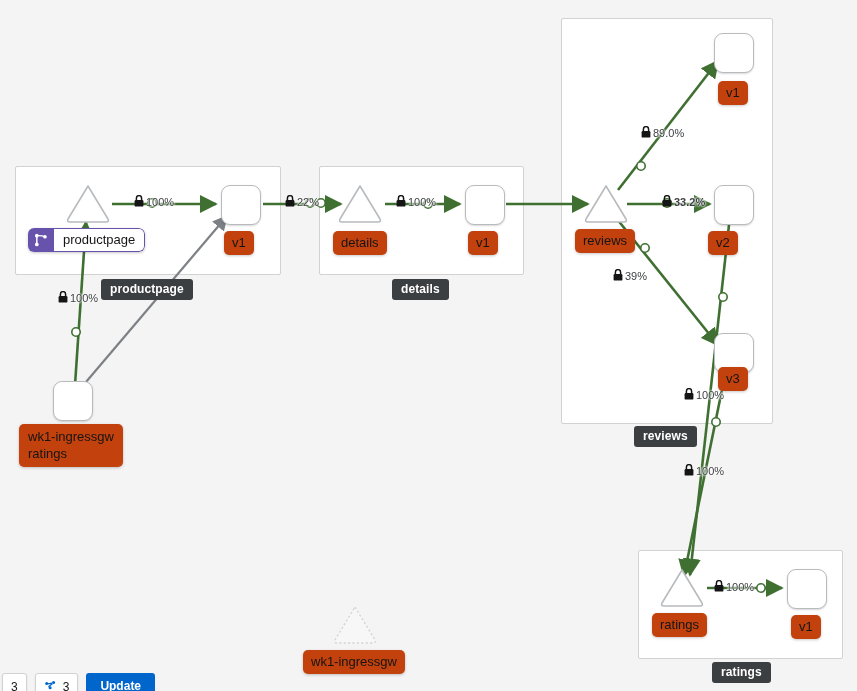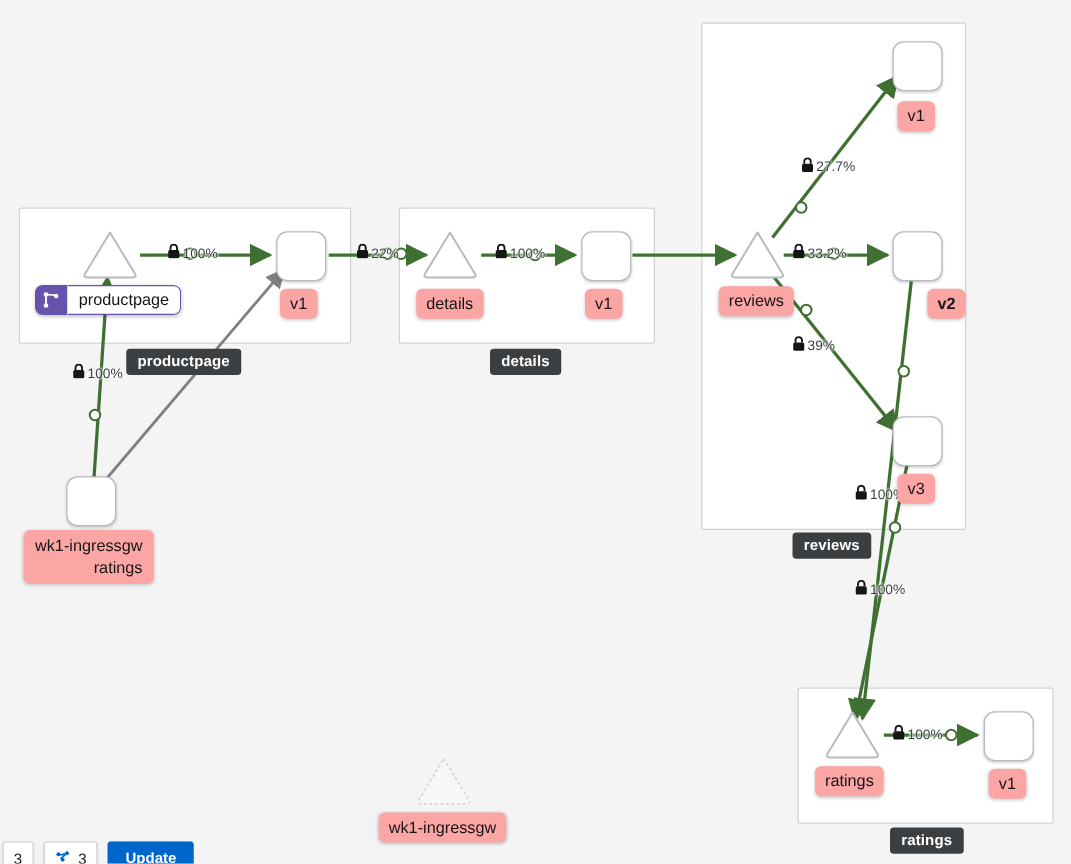--- a/index.html
+++ b/index.html
@@ -43,28 +43,28 @@
     position:absolute;
     width:38px;height:38px;
     border:1.4px solid #b8bbbe;
     border-radius:9px;
     background:#ffffff;
     box-shadow:0 1px 2px rgba(0,0,0,.16);
     z-index:5;
   }
   .node-label{
     position:absolute;
-    background:#fca5a5;
+    background:#c2410c;
     border-radius:5px;
     box-shadow:0 1px 3px rgba(0,0,0,.22);
     font-size:13px;
     color:#151515;
     padding:3px 8px 4px 8px;
     white-space:nowrap;
-    text-align:right;
+    text-align:left;
     z-index:10;
     line-height:1.32;
   }
   .node-label.two-line{padding:4px 9px 5px 9px;}
 
   
   .badged{
     position:absolute;
     display:flex;align-items:stretch;
     z-index:12;
@@ -218,24 +218,24 @@
     <svg width="46" height="41" viewBox="0 0 46 41">
       <path d="M23 3 L43 36 Q44.5 39 41 39 L5 39 Q1.5 39 3 36 Z" fill="#ffffff" stroke="#b8bbbe" stroke-width="1.6" stroke-linejoin="round"></path>
     </svg>
   </div>
   <div class="node-label" style="left:575px;top:229px;">reviews</div>
 
   <div class="wl" style="left:714px;top:33px;"></div>
   <div class="node-label" style="left:718px;top:81px;">v1</div>
 
   <div class="wl" style="left:714px;top:185px;"></div>
-  <div class="node-label" style="left:742px;top:231px;font-weight:bold;">v2</div>
+  <div class="node-label" style="left:708px;top:231px;">v2</div>
 
   <div class="wl" style="left:714px;top:333px;"></div>
-  <div class="node-label" style="left:718px;top:379px;">v3</div>
+  <div class="node-label" style="left:718px;top:367px;">v3</div>
 
   <div class="tri" style="left:659px;top:567px;">
     <svg width="46" height="41" viewBox="0 0 46 41">
       <path d="M23 3 L43 36 Q44.5 39 41 39 L5 39 Q1.5 39 3 36 Z" fill="#ffffff" stroke="#b8bbbe" stroke-width="1.6" stroke-linejoin="round"></path>
     </svg>
   </div>
   <div class="node-label" style="left:652px;top:613px;">ratings</div>
 
   <div class="wl" style="left:787px;top:569px;"></div>
   <div class="node-label" style="left:791px;top:615px;">v1</div>
@@ -293,34 +293,34 @@
     <span>100%</span>
   </div>
 
   <div class="edge-label" style="left:641px;top:126px;">
     <span class="lock">
       <svg width="10" height="12" viewBox="0 0 10 12">
           <rect x="0.6" y="5" width="8.8" height="6.6" rx="1.2" fill="#151515"></rect>
           <path d="M2.4 5 V3.2 A2.6 2.6 0 0 1 7.6 3.2 V5" stroke="#151515" stroke-width="1.5" fill="none"></path>
         </svg>
     </span>
-    <span>27.7%</span>
-  </div>
-
-  <div class="edge-label" style="left:634px;top:195px;">
+    <span>89.0%</span>
+  </div>
+
+  <div class="edge-label" style="left:662px;top:195px;font-weight:bold;">
     <span class="lock">
       <svg width="10" height="12" viewBox="0 0 10 12">
           <rect x="0.6" y="5" width="8.8" height="6.6" rx="1.2" fill="#151515"></rect>
           <path d="M2.4 5 V3.2 A2.6 2.6 0 0 1 7.6 3.2 V5" stroke="#151515" stroke-width="1.5" fill="none"></path>
         </svg>
     </span>
     <span>33.2%</span>
   </div>
 
-  <div class="edge-label" style="left:634px;top:269px;justify-content:center;">
+  <div class="edge-label" style="left:613px;top:269px;justify-content:center;">
     <span class="lock">
       <svg width="10" height="12" viewBox="0 0 10 12">
           <rect x="0.6" y="5" width="8.8" height="6.6" rx="1.2" fill="#151515"></rect>
           <path d="M2.4 5 V3.2 A2.6 2.6 0 0 1 7.6 3.2 V5" stroke="#151515" stroke-width="1.5" fill="none"></path>
         </svg>
     </span>
     <span>39%</span>
   </div>
 
   <div class="edge-label" style="left:684px;top:388px;">

